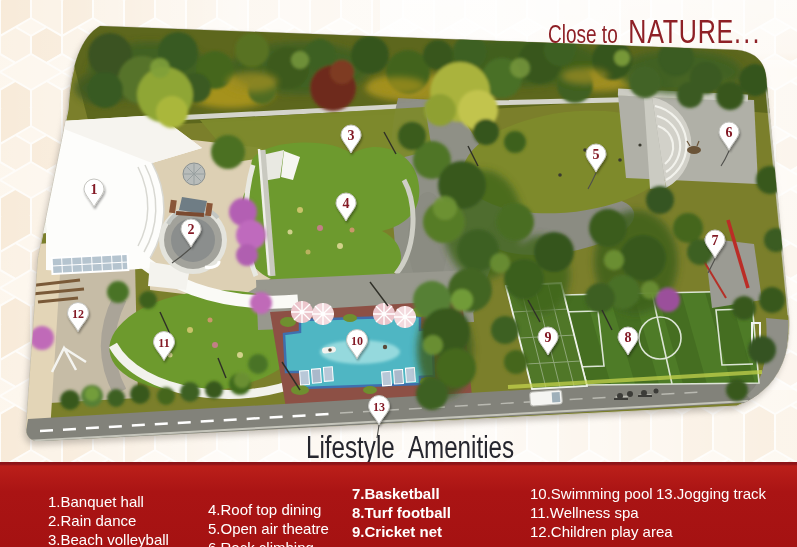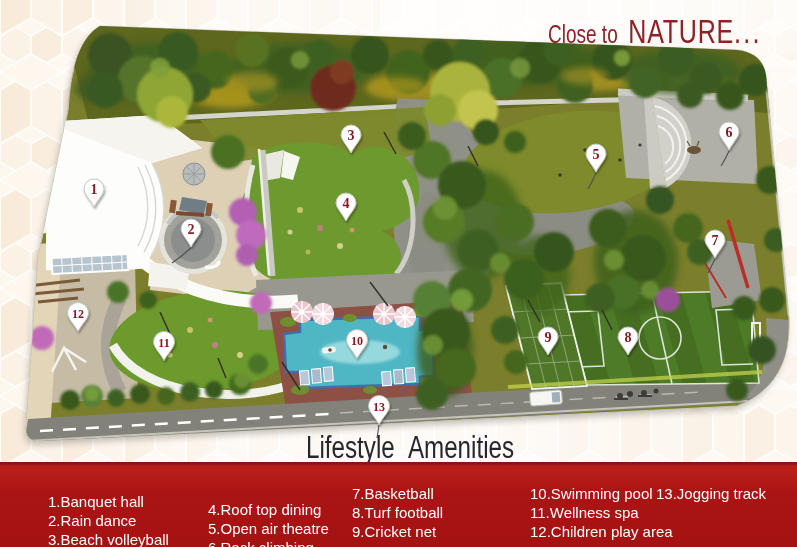--- a/index.html
+++ b/index.html
@@ -566,19 +566,19 @@
 <div class="txt" style="left:306px;top:430px;color:#26262e;font-size:31px;word-spacing:10px;transform:scaleX(0.78);transform-origin:0 0;">Lifestyle Amenities</div>
 
 <div style="position:absolute;left:0;top:462px;width:797px;height:85px;background:linear-gradient(#8c1418 0,#8c1418 2px,#bb1f1a 4px,#aa1414 30px,#a51212 100%);"></div>
 
 <div style="position:absolute;left:0;top:480px;width:797px;color:#ffffff;font-size:15px;line-height:19px;">
 
   <div class="txt" style="left:48px;top:4px;margin-top:8px;">1.Banquet hall<br>2.Rain dance<br>3.Beach volleyball</div>
 
   <div class="txt" style="left:208px;top:20px;">4.Roof top dining<br>5.Open air theatre<br>6.Rock climbing</div>
 
-  <div class="txt" style="left:352px;top:4px;">7.Basketball<br>8.Turf football<br>9.Cricket net</div>
+  <div class="txt" style="left:352px;top:4px;font-weight:bold;">7.Basketball<br>8.Turf football<br>9.Cricket net</div>
 
   <div class="txt" style="left:482px;top:4px;margin-left:48px;">10.Swimming pool<br>11.Wellness spa<br>12.Children play area</div>
 
   <div class="txt" style="left:656px;top:4px;">13.Jogging track</div>
 </div>
 </div>
 
 </body></html>

